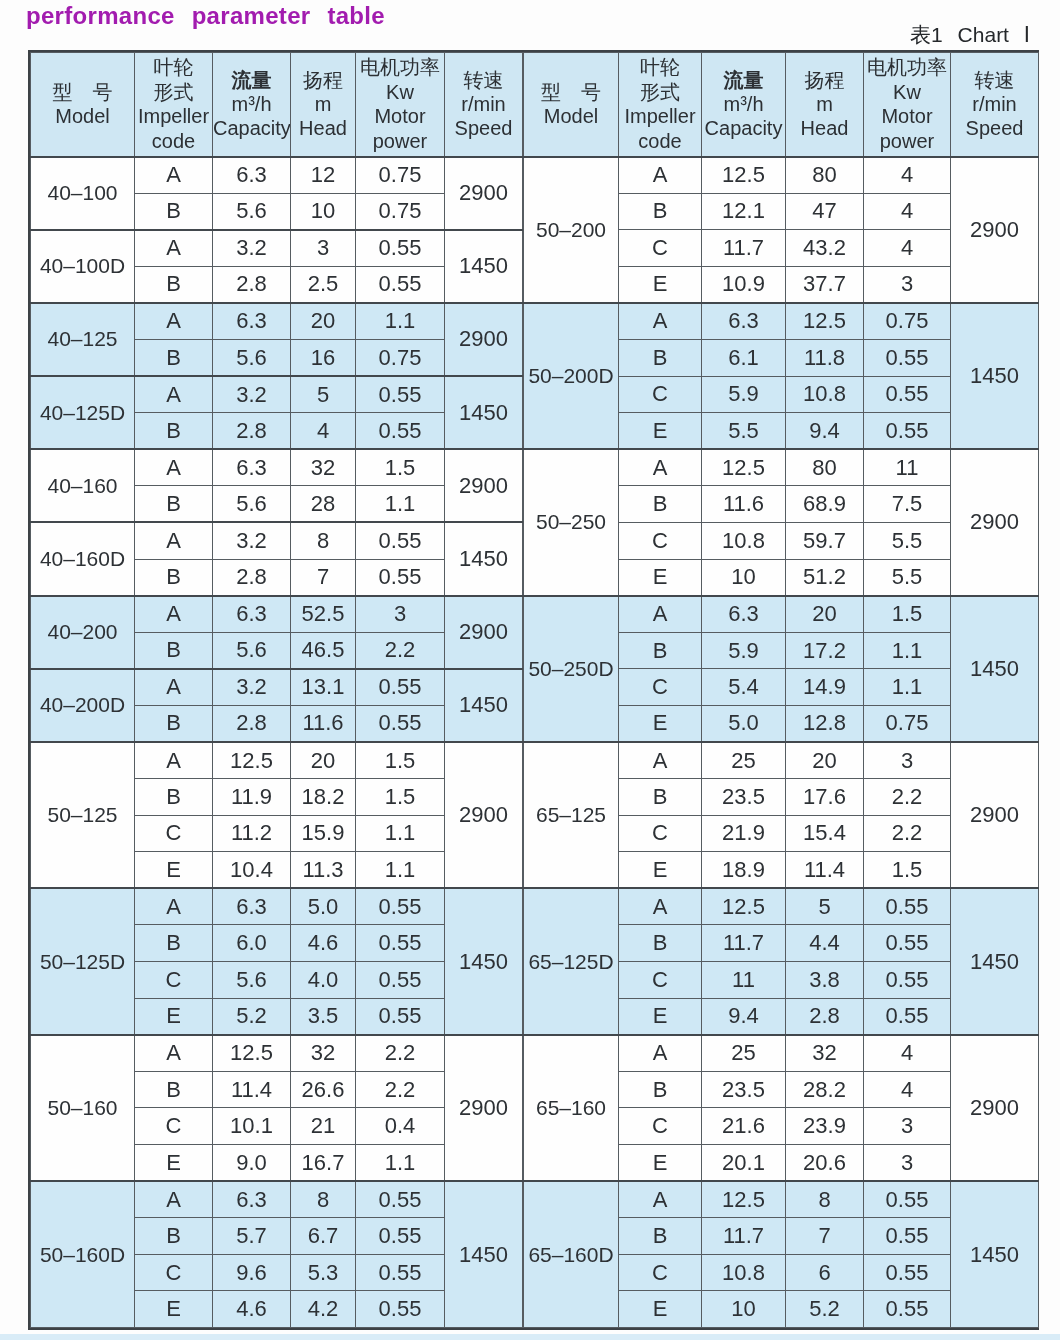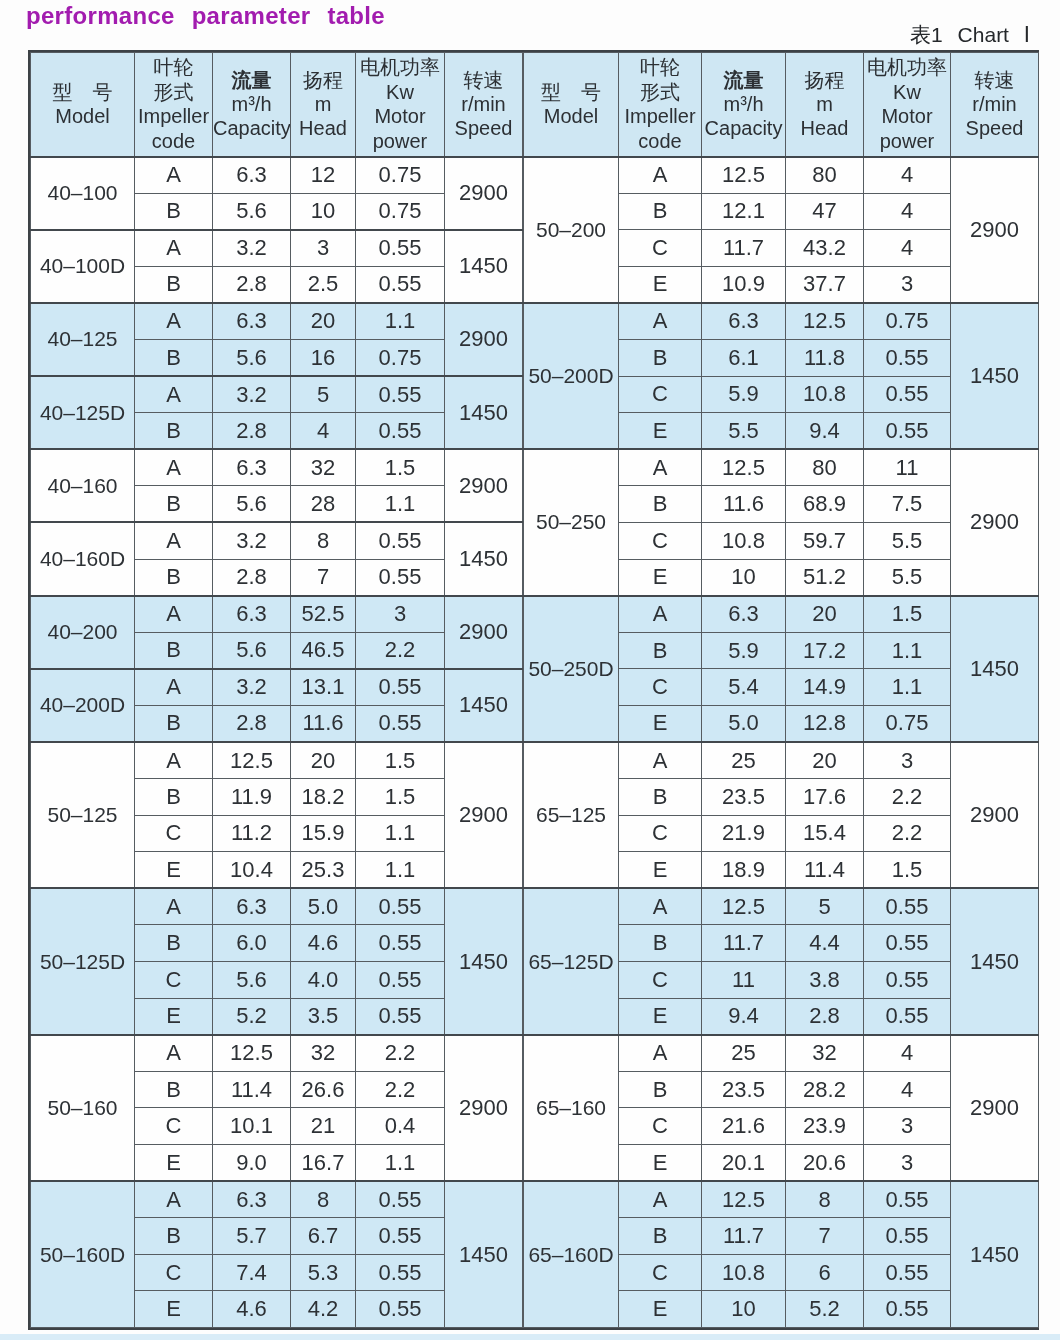--- a/index.html
+++ b/index.html
@@ -236,21 +236,21 @@
           </tr>
           <tr class="r">
             <td class="w">C</td>
             <td class="w">11.2</td>
             <td class="w">15.9</td>
             <td class="w">1.1</td>
           </tr>
           <tr class="r">
             <td class="w">E</td>
             <td class="w">10.4</td>
-            <td class="w">25.3</td>
+            <td class="w">11.3</td>
             <td class="w">1.1</td>
           </tr>
           <tr class="r">
             <td class="model b gt" rowspan="4">50–125D</td>
             <td class="b gt">A</td>
             <td class="b gt">6.3</td>
             <td class="b gt">5.0</td>
             <td class="b gt">0.55</td>
             <td class="speed b gt" rowspan="4">1450</td>
           </tr>
@@ -307,21 +307,21 @@
             <td class="speed b gt" rowspan="4">1450</td>
           </tr>
           <tr class="r">
             <td class="b">B</td>
             <td class="b">5.7</td>
             <td class="b">6.7</td>
             <td class="b">0.55</td>
           </tr>
           <tr class="r">
             <td class="b">C</td>
-            <td class="b">7.4</td>
+            <td class="b">9.6</td>
             <td class="b">5.3</td>
             <td class="b">0.55</td>
           </tr>
           <tr class="r">
             <td class="b">E</td>
             <td class="b">4.6</td>
             <td class="b">4.2</td>
             <td class="b">0.55</td>
           </tr>
         </tbody>

